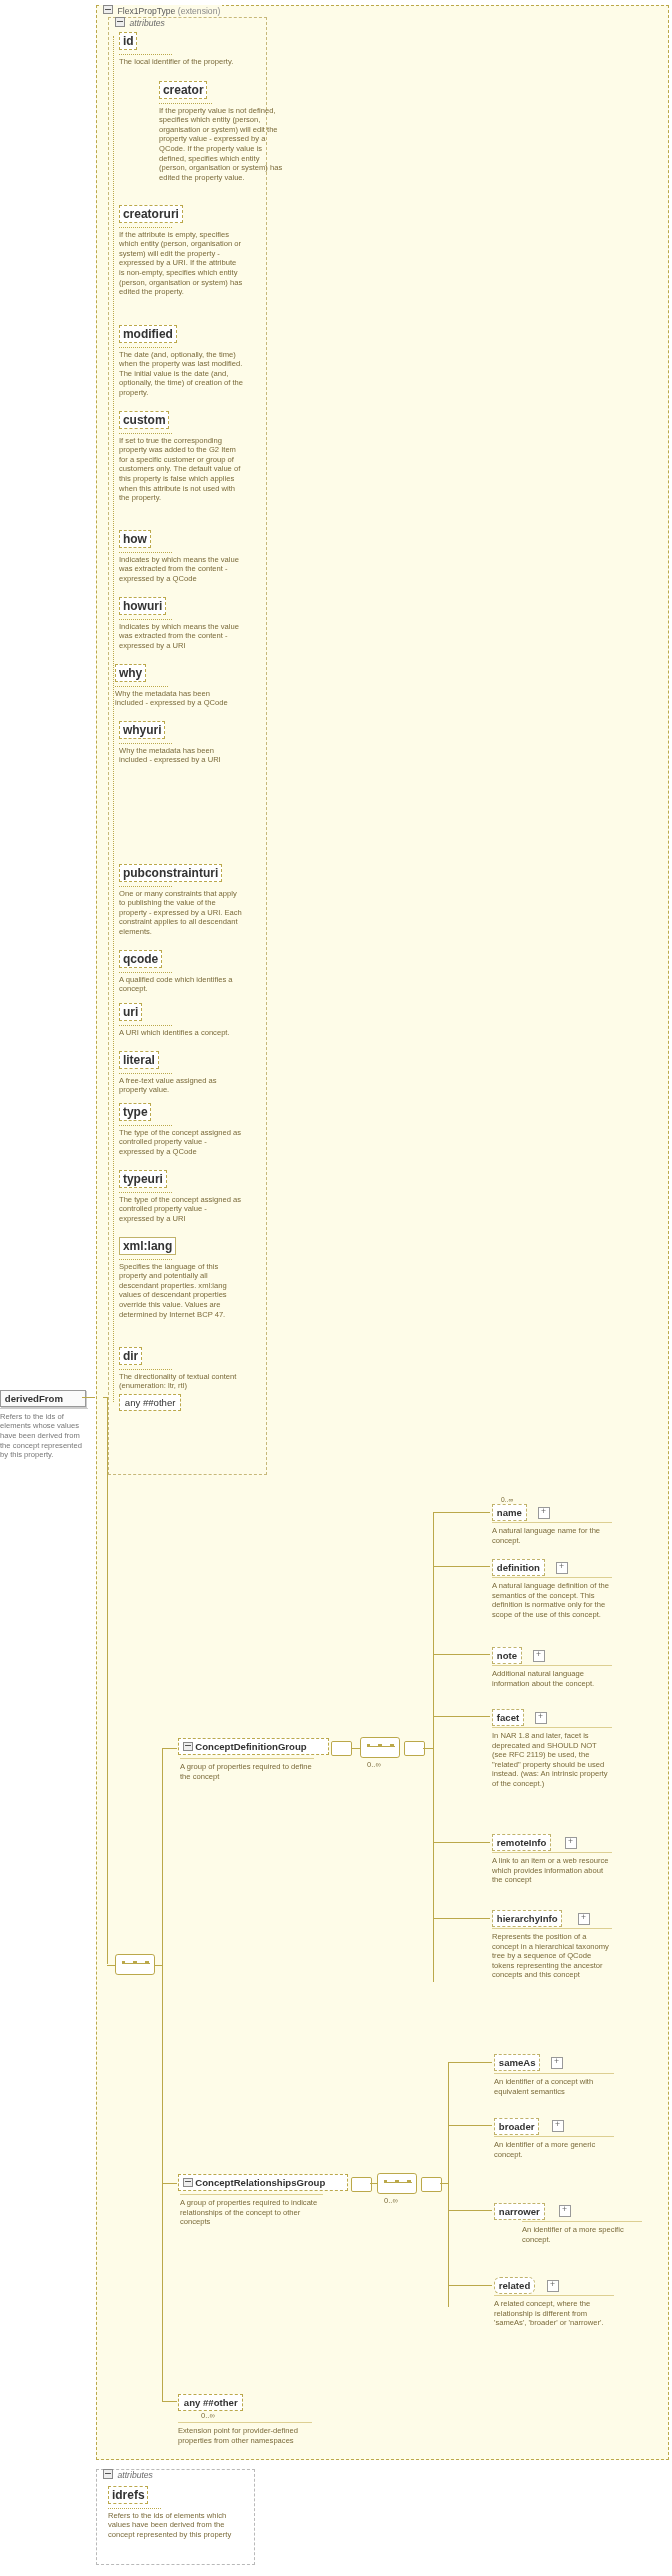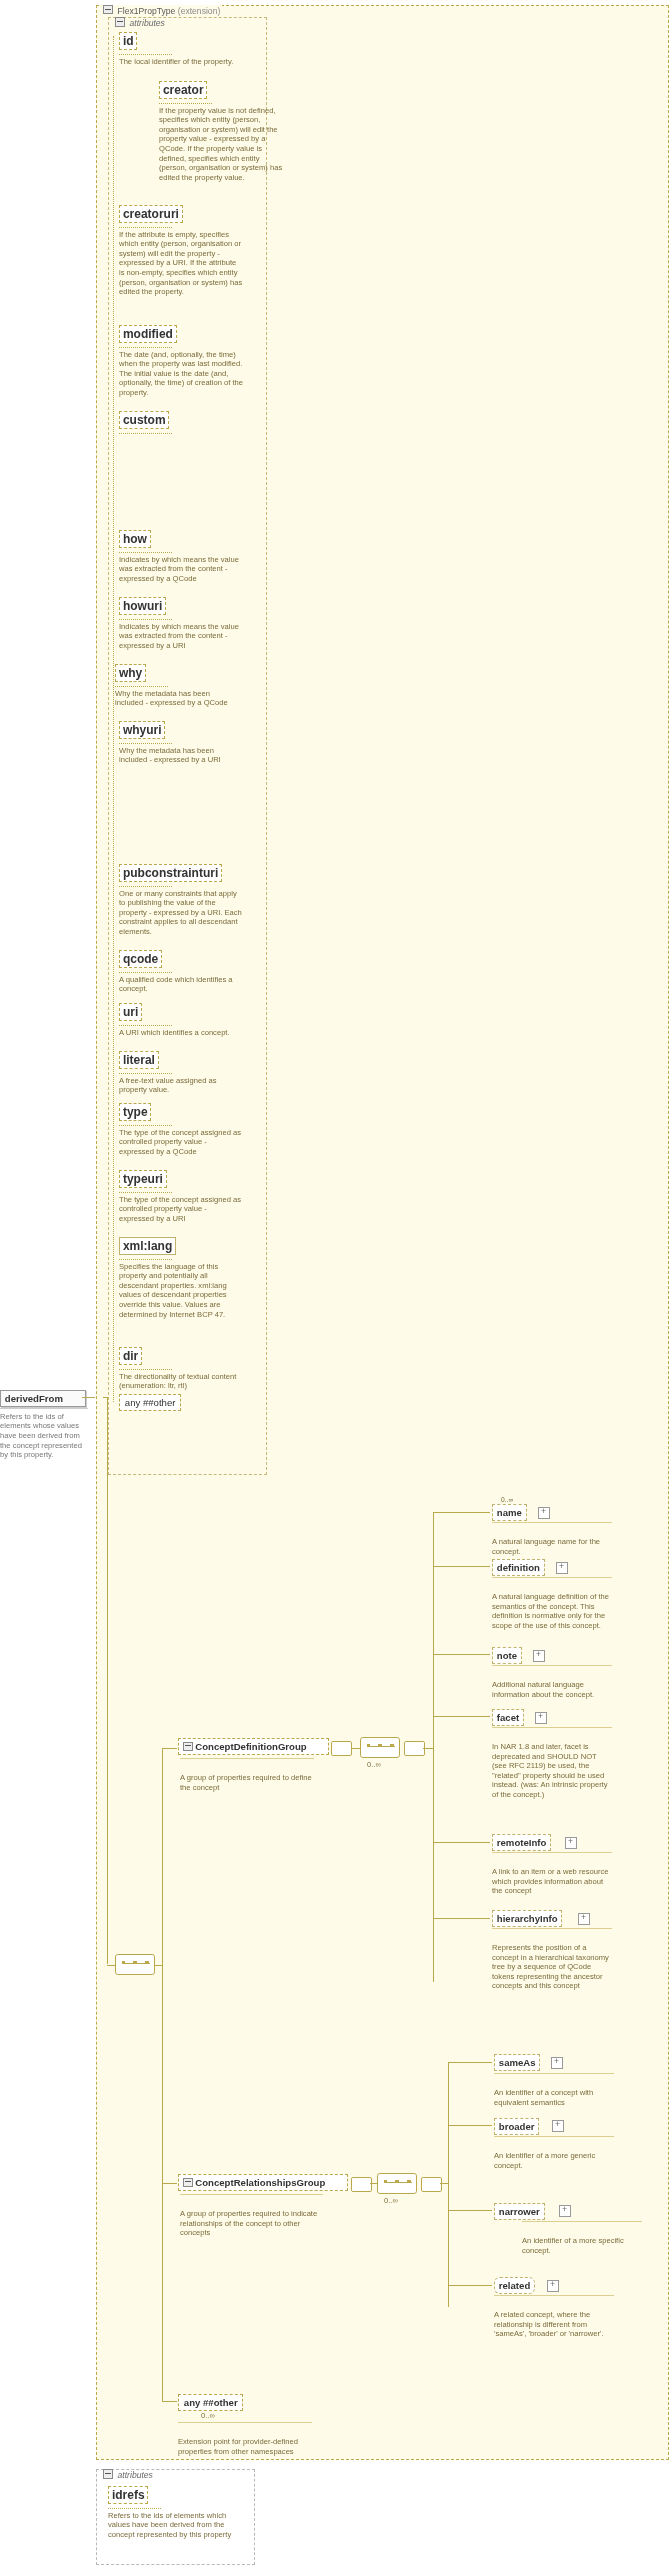--- a/index.html
+++ b/index.html
@@ -201,21 +201,21 @@
     top: -1px;
     color: #666;
   }
   .el-desc {
     position: absolute;
     font-size: 7.6px;
     line-height: 9.6px;
     color: #7a6a3a;
     width: 120px;
     border-top: 1px solid #ddcf92;
-    padding-top: 14px;
+    padding-top: 3px;
   }
   .any-box {
     position: absolute;
     border: 1px dashed #bba84a;
     background: #fff;
     padding: 1.9px 4.8px;
     font-size: 9.6px;
     color: #333;
   }
   .any-box .kw { font-weight: bold; }
@@ -285,20 +285,21 @@
     <div class="attr-desc">If the attribute is empty, specifies which entity (person, organisation or system) will edit the property - expressed by a URI. If the attribute is non-empty, specifies which entity (person, organisation or system) has edited the property.</div>
   </div>
   <div class="attr-entry" style="left:119px; top:325px;">
     <div class="attr-name-box">modified</div>
     <div class="dotted-underline-wide"></div>
     <div class="attr-desc">The date (and, optionally, the time) when the property was last modified. The initial value is the date (and, optionally, the time) of creation of the property.</div>
   </div>
   <div class="attr-entry" style="left:119px; top:411px;">
     <div class="attr-name-box">custom</div>
     <div class="dotted-underline-wide"></div>
+    <div class="attr-desc">If set to true the corresponding property was added to the G2 Item for a specific customer or group of customers only. The default value of this property is false which applies when this attribute is not used with the property.</div>
   </div>
   <div class="attr-entry" style="left:119px; top:530px;">
     <div class="attr-name-box">how</div>
     <div class="dotted-underline-wide"></div>
     <div class="attr-desc">Indicates by which means the value was extracted from the content - expressed by a QCode</div>
   </div>
   <div class="attr-entry" style="left:119px; top:597px;">
     <div class="attr-name-box">howuri</div>
     <div class="dotted-underline-wide"></div>
     <div class="attr-desc">Indicates by which means the value was extracted from the content - expressed by a URI</div>

